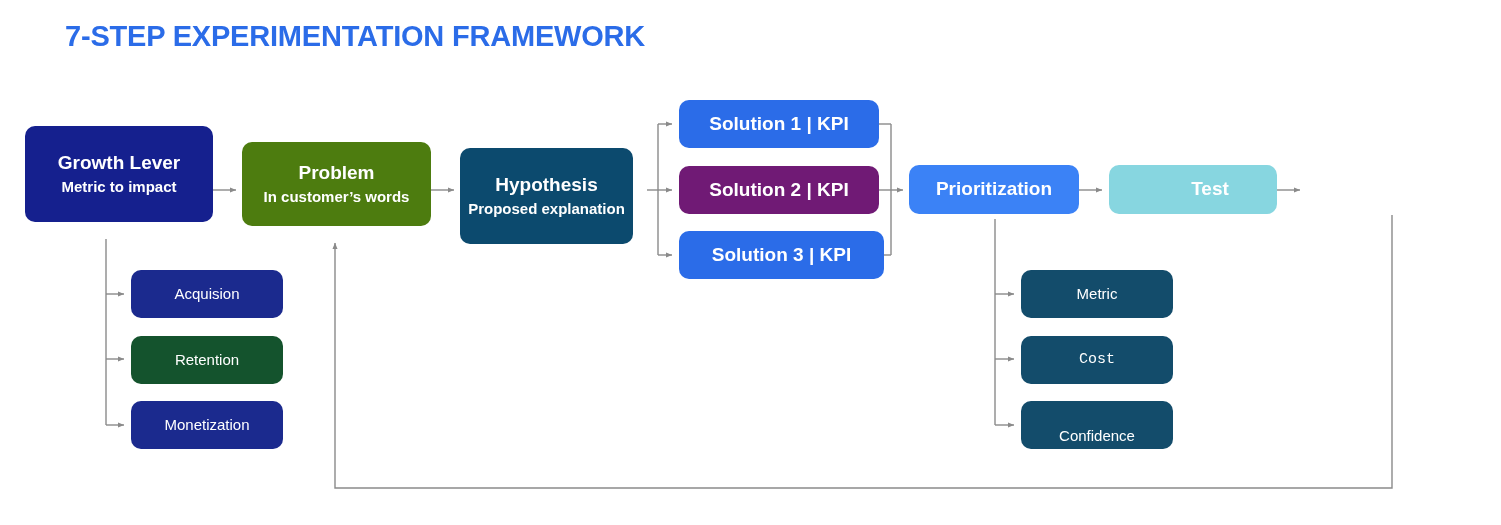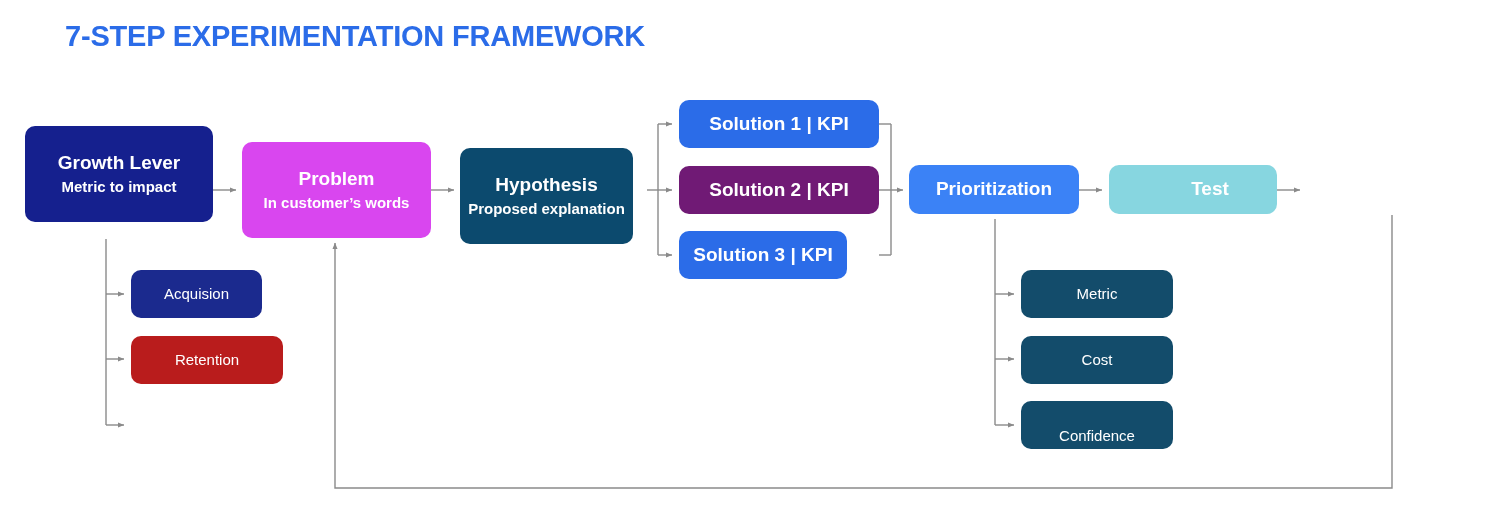--- a/index.html
+++ b/index.html
@@ -118,59 +118,62 @@
 
       <path d="M1392,215 L1392,488 L335,488 L335,243" marker-end="url(#ahu)"></path>
     </g>
   </svg>
 
   <div class="node big" style="left:25px; top:126px; width:188px; height:96px; background:#15208E;">
     <div class="ttl">Growth Lever</div>
     <div class="sub">Metric to impact</div>
   </div>
 
-  <div class="node big" style="left:242px; top:142px; width:189px; height:96px; background:#d946ef;">
+  <div class="node big" style="left:242px; top:142px; width:189px; height:84px; background:#4d7c0f;">
     <div class="ttl">Problem</div>
     <div class="sub">In customer’s words</div>
   </div>
 
   <div class="node big" style="left:460px; top:148px; width:173px; height:96px; background:#0c4a6e;">
     <div class="ttl">Hypothesis</div>
     <div class="sub">Proposed explanation</div>
   </div>
 
   <div class="node pill" style="left:909px; top:165px; width:170px; height:49px; background:#3b82f6;">
     <div class="ttl">Prioritization</div>
   </div>
 
   <div class="node pill" style="left:1109px; top:165px; width:168px; height:49px; background:#87D6E0;padding-left:44px;">
     <div class="ttl">Test</div>
   </div>
 
 
-  <div class="node chip" style="left:131px; top:270px; width:131px; height:48px; background:#1B2A8E;">
+  <div class="node chip" style="left:131px; top:270px; width:152px; height:48px; background:#1B2A8E;">
     <div class="ttl">Acquision</div>
   </div>
-  <div class="node chip" style="left:131px; top:336px; width:152px; height:48px; background:#b91c1c;">
+  <div class="node chip" style="left:131px; top:336px; width:152px; height:48px; background:#14532d;">
     <div class="ttl">Retention</div>
+  </div>
+  <div class="node chip" style="left:131px; top:401px; width:152px; height:48px; background:#1B2A8E;">
+    <div class="ttl">Monetization</div>
   </div>
 
   <div class="node solution" style="left:679px; top:100px; width:200px; height:48px; background:#2B6CE8;">
     <div class="ttl">Solution 1 | KPI</div>
   </div>
   <div class="node solution" style="left:679px; top:166px; width:200px; height:48px; background:#701a75;">
     <div class="ttl">Solution 2 | KPI</div>
   </div>
-  <div class="node solution" style="left:679px; top:231px; width:168px; height:48px; background:#2B6CE8;">
+  <div class="node solution" style="left:679px; top:231px; width:205px; height:48px; background:#2B6CE8;">
     <div class="ttl">Solution 3 | KPI</div>
   </div>
 
   <div class="node chip" style="left:1021px; top:270px; width:152px; height:48px; background:#134C6B;">
     <div class="ttl">Metric</div>
   </div>
-  <div class="node chip" style="left:1021px; top:336px; width:152px; height:48px; background:#134C6B;">
+  <div class="node chip" style="left:1021px; top:336px; width:152px; height:48px; background:#134C6B;font-family:Liberation Mono, monospace;">
     <div class="ttl">Cost</div>
   </div>
   <div class="node chip" style="left:1021px; top:401px; width:152px; height:48px; background:#134C6B;justify-content:flex-end;">
     <div class="ttl">Confidence</div>
   </div>
 
 </div>
 
 </body></html>

